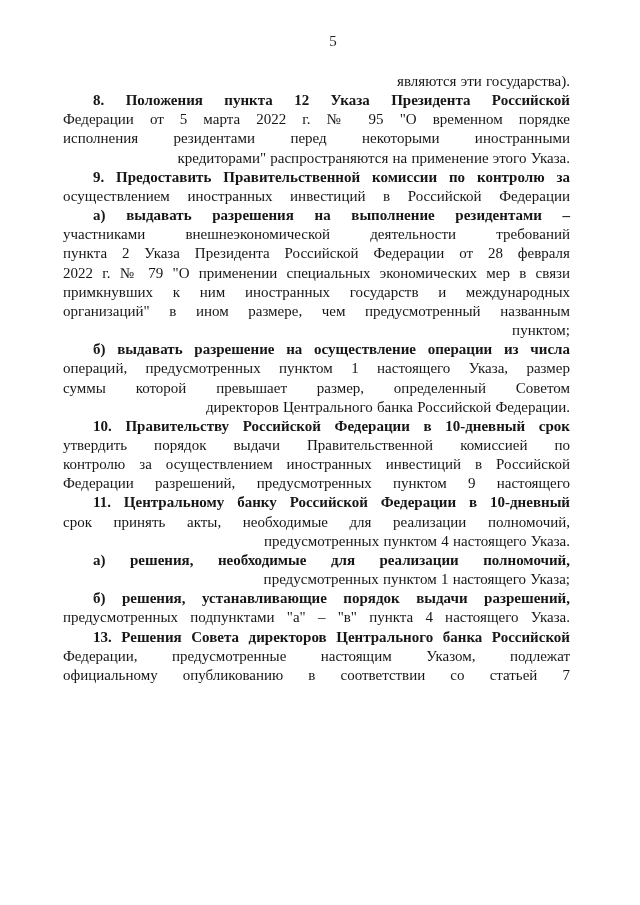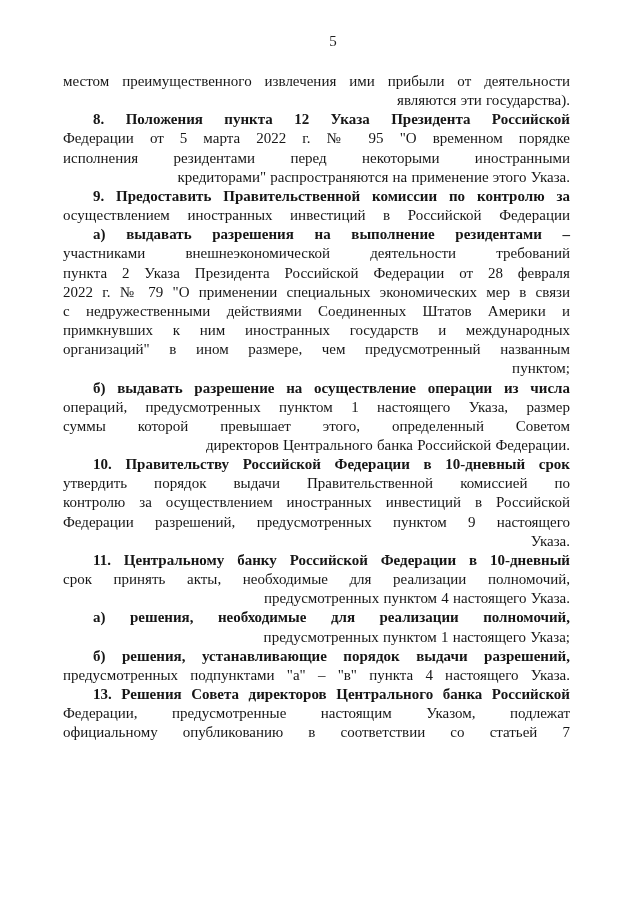--- a/index.html
+++ b/index.html
@@ -54,55 +54,52 @@
     font-weight: bold;
   }
 </style>
 </head>
 <body>
 
 <div class="page">
   <div class="page-number">5</div>
   <div class="text-block">
       <div class="paragraph">
-        <div class="line just">местом преимущественного извлечения ими прибыли от деятельности</div>
         <div class="line">являются эти государства).</div>
       </div>
       <div class="paragraph">
         <div class="line indent just">8. Положения пункта 12 Указа Президента Российской</div>
         <div class="line just">Федерации от 5 марта 2022 г. № 95 "О временном порядке</div>
         <div class="line just">исполнения резидентами перед некоторыми иностранными</div>
         <div class="line">кредиторами" распространяются на применение этого Указа.</div>
       </div>
       <div class="paragraph">
         <div class="line indent just">9. Предоставить Правительственной комиссии по контролю за</div>
         <div class="line just">осуществлением иностранных инвестиций в Российской Федерации</div>
       </div>
       <div class="paragraph">
         <div class="line indent just">а) выдавать разрешения на выполнение резидентами –</div>
         <div class="line just">участниками внешнеэкономической деятельности требований</div>
         <div class="line just">пункта 2 Указа Президента Российской Федерации от 28 февраля</div>
         <div class="line just">2022 г. № 79 "О применении специальных экономических мер в связи</div>
-        <div class="line just">с недружественными действиями Соединенных Штатов Америки и</div>
         <div class="line just">примкнувших к ним иностранных государств и международных</div>
         <div class="line just">организаций" в ином размере, чем предусмотренный названным</div>
         <div class="line">пунктом;</div>
       </div>
       <div class="paragraph">
         <div class="line indent just">б) выдавать разрешение на осуществление операции из числа</div>
         <div class="line just">операций, предусмотренных пунктом 1 настоящего Указа, размер</div>
-        <div class="line just">суммы которой превышает этого, определенный Советом</div>
+        <div class="line just">суммы которой превышает размер, определенный Советом</div>
         <div class="line">директоров Центрального банка Российской Федерации.</div>
       </div>
       <div class="paragraph">
         <div class="line indent just">10. Правительству Российской Федерации в 10-дневный срок</div>
         <div class="line just">утвердить порядок выдачи Правительственной комиссией по</div>
         <div class="line just">контролю за осуществлением иностранных инвестиций в Российской</div>
         <div class="line just">Федерации разрешений, предусмотренных пунктом 9 настоящего</div>
-        <div class="line">Указа.</div>
       </div>
       <div class="paragraph">
         <div class="line indent just">11. Центральному банку Российской Федерации в 10-дневный</div>
         <div class="line just">срок принять акты, необходимые для реализации полномочий,</div>
         <div class="line">предусмотренных пунктом 4 настоящего Указа.</div>
       </div>
       <div class="paragraph">
       </div>
       <div class="paragraph">
         <div class="line indent just">а) решения, необходимые для реализации полномочий,</div>

